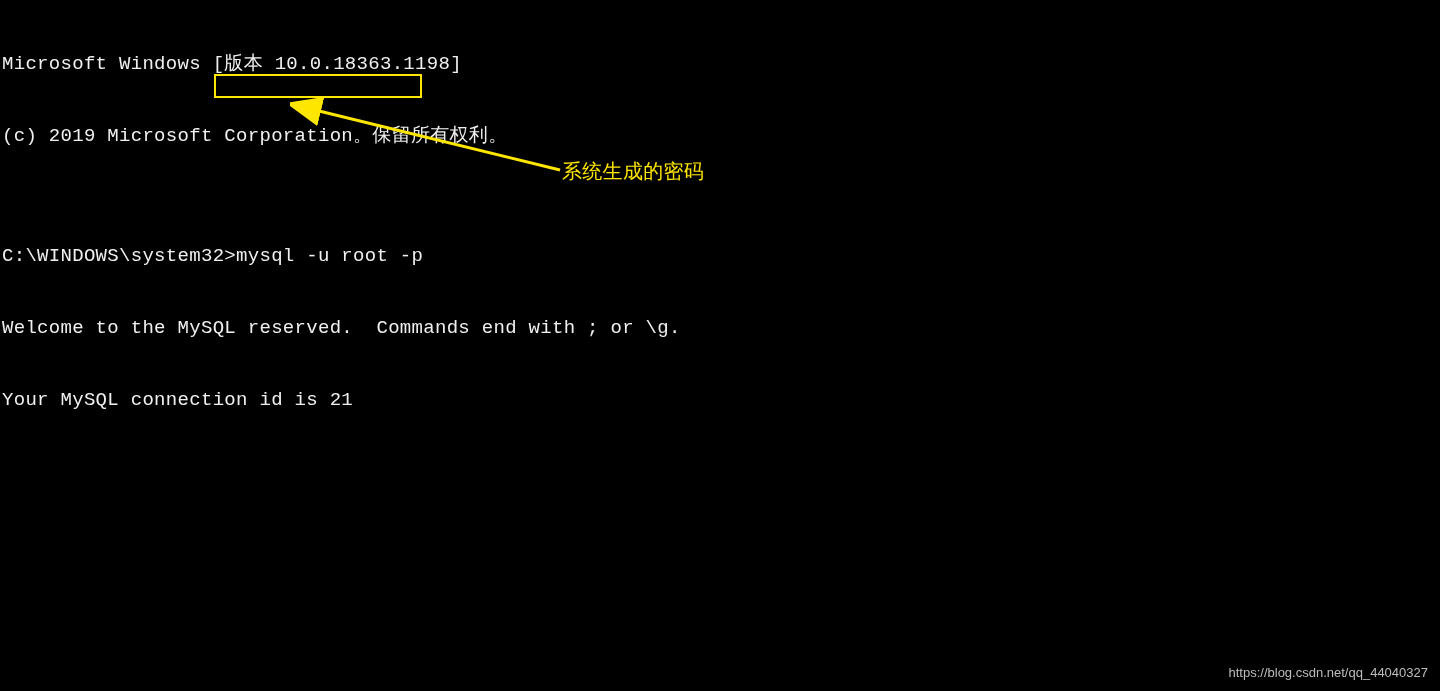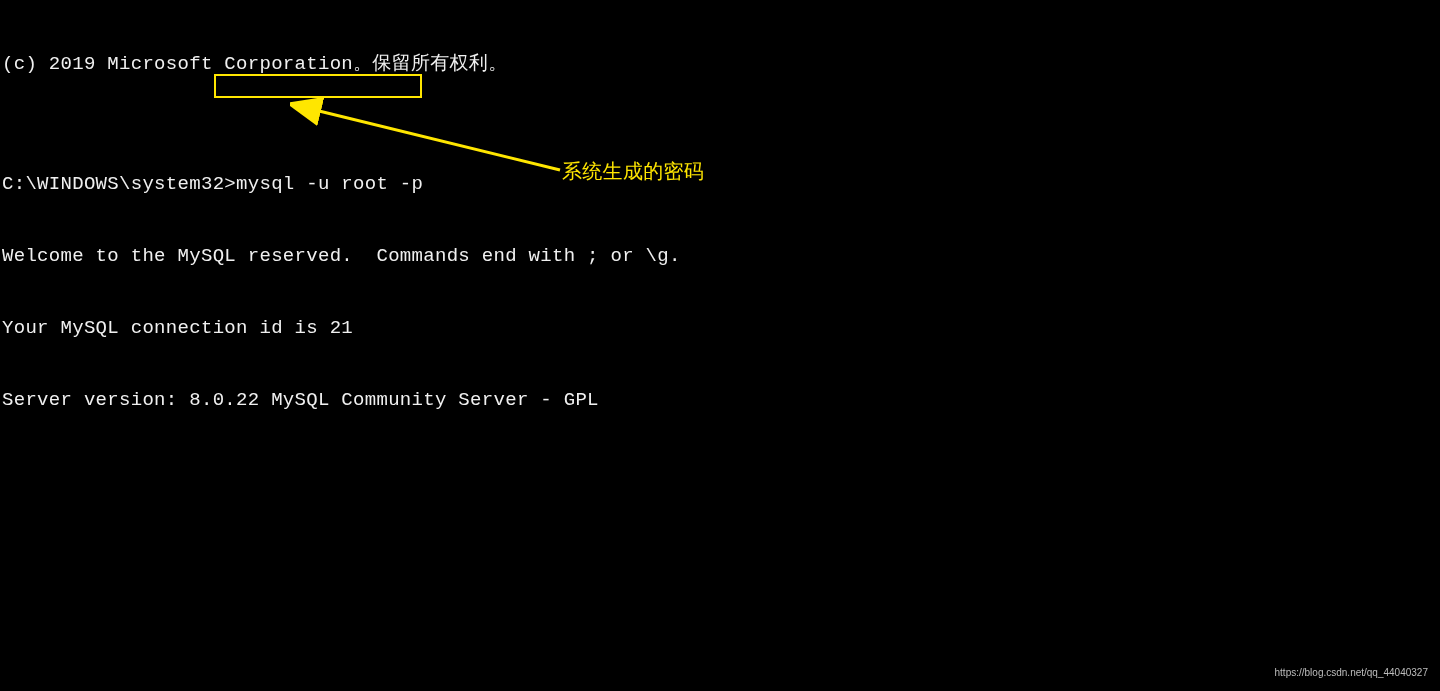--- a/index.html
+++ b/index.html
@@ -52,34 +52,34 @@
       width: 280px;
       height: 80px;
       pointer-events: none;
     }
     .watermark {
       position: absolute;
       bottom: 6px;
       right: 12px;
       color: #bdbdbd;
       font-family: Arial, sans-serif;
-      font-size: 10px;
+      font-size: 13px;
       letter-spacing: 0;
     }
   </style>
 </head>
 <body>
 
 <div class="terminal">
+  <div class="line">Microsoft Windows [版本 10.0.18363.1198]</div>
   <div class="line">(c) 2019 Microsoft Corporation。保留所有权利。</div>
   <div class="line"></div>
   <div class="line">C:\WINDOWS\system32&gt;mysql -u root -p</div>
   <div class="line">Welcome to the MySQL reserved.  Commands end with ; or \g.</div>
   <div class="line">Your MySQL connection id is 21</div>
-  <div class="line">Server version: 8.0.22 MySQL Community Server - GPL</div>
   <div class="line"></div>
   <div class="line"></div>
   
   
   
   <div class="line"></div>
   
   <div class="line"></div>
   
   

